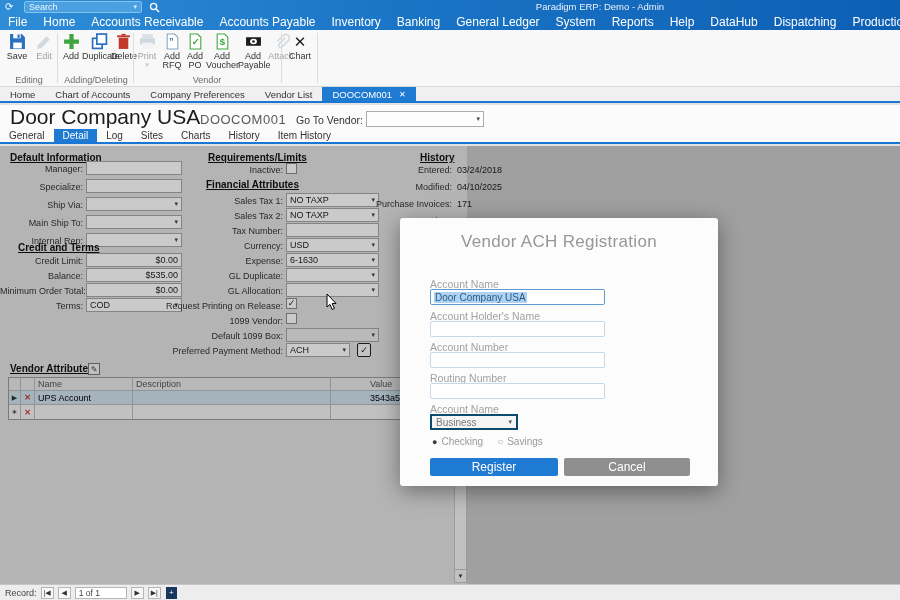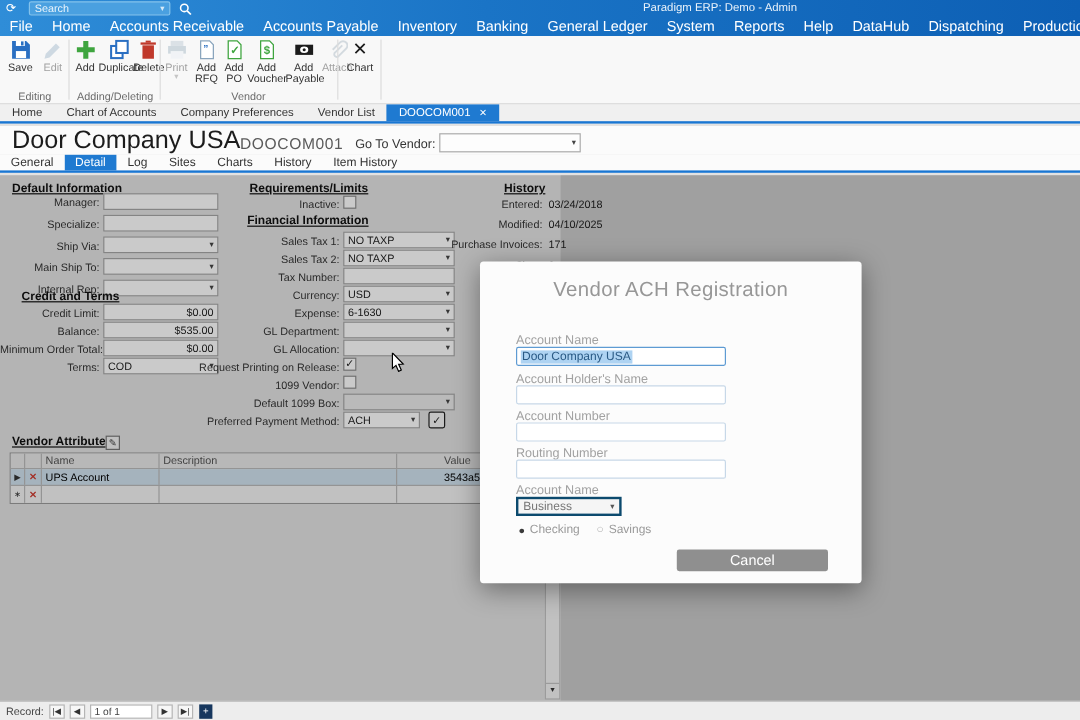--- a/index.html
+++ b/index.html
@@ -334,21 +334,21 @@
   <div class="flbl" style="left:0;top:155px;width:83px">Terms:</div>
   <div class="fld sel" style="left:86px;top:152px;width:96px">
       <span>COD</span>
       <span class="caret">▾</span>
     </div>
 
   <div class="shead" style="left:208px;top:6px">Requirements/Limits</div>
   <div class="flbl" style="left:140px;top:19px;width:143px">Inactive:</div>
   <div class="cb" style="left:286px;top:17px"></div>
 
-  <div class="shead" style="left:206px;top:33px">Financial Information</div>
+  <div class="shead" style="left:206px;top:33px">Financial Attributes</div>
   <div class="flbl" style="left:140px;top:50px;width:143px">Sales Tax 1:</div>
   <div class="fld sel" style="left:286px;top:47px;width:93px">
       <span>NO TAXP</span>
       <span class="caret">▾</span>
     </div>
   <div class="flbl" style="left:140px;top:65px;width:143px">Sales Tax 2:</div>
   <div class="fld sel" style="left:286px;top:62px;width:93px">
       <span>NO TAXP</span>
       <span class="caret">▾</span>
     </div>
@@ -359,21 +359,21 @@
   <div class="flbl" style="left:140px;top:95px;width:143px">Currency:</div>
   <div class="fld sel" style="left:286px;top:92px;width:93px">
       <span>USD</span>
       <span class="caret">▾</span>
     </div>
   <div class="flbl" style="left:140px;top:110px;width:143px">Expense:</div>
   <div class="fld sel" style="left:286px;top:107px;width:93px">
       <span>6-1630</span>
       <span class="caret">▾</span>
     </div>
-  <div class="flbl" style="left:140px;top:125px;width:143px">GL Department:</div>
+  <div class="flbl" style="left:140px;top:125px;width:143px">GL Duplicate:</div>
   <div class="fld sel" style="left:286px;top:122px;width:93px">
       <span></span>
       <span class="caret">▾</span>
     </div>
   <div class="flbl" style="left:140px;top:140px;width:143px">GL Allocation:</div>
   <div class="fld sel" style="left:286px;top:137px;width:93px">
       <span></span>
       <span class="caret">▾</span>
     </div>
   <div class="flbl" style="left:140px;top:155px;width:143px">Request Printing on Release:</div>
@@ -478,20 +478,21 @@
     <span class="r">
       <span class="rdot">●</span>
       <span>Checking</span>
     </span>
     <span class="r">
       <span class="rring">○</span>
       <span>Savings</span>
     </span>
   </div>
 
+  <div class="mbtn" style="left:30px;top:240px;width:128px;background:#1e7ad3">Register</div>
   <div class="mbtn" style="left:164px;top:240px;width:126px;background:#8f8f8f">Cancel</div>
 </div>
 
 <div class="abs statusbar">
   <span class="rlbl">Record:</span>
   <span class="navbtn">|◀</span>
   <span class="navbtn">◀</span>
   <span class="posbox">1 of 1</span>
   <span class="navbtn">▶</span>
   <span class="navbtn">▶|</span>

